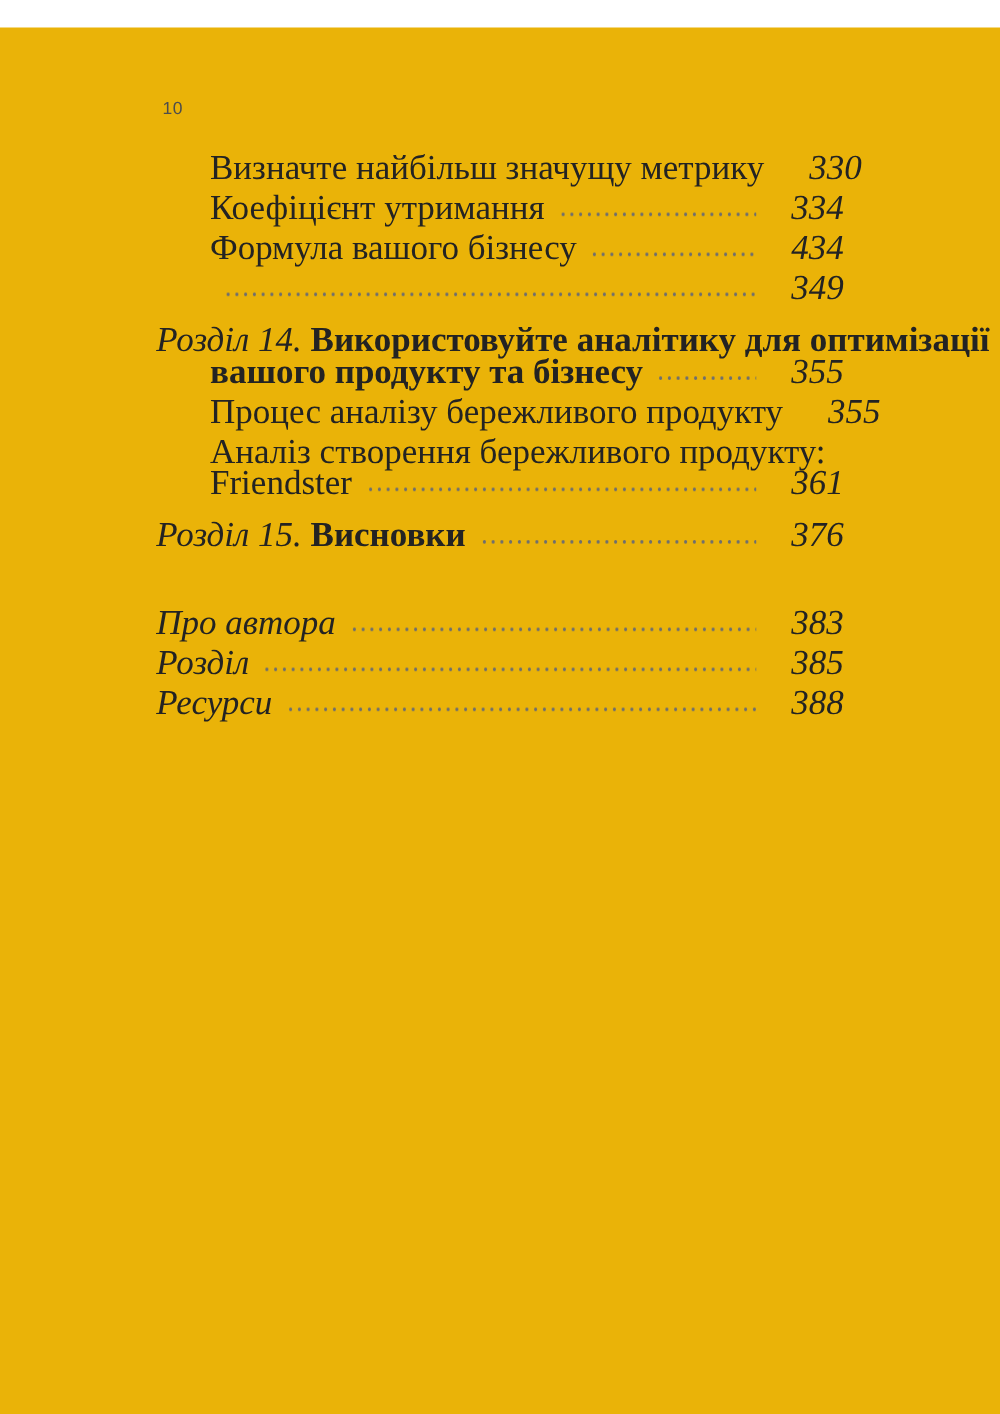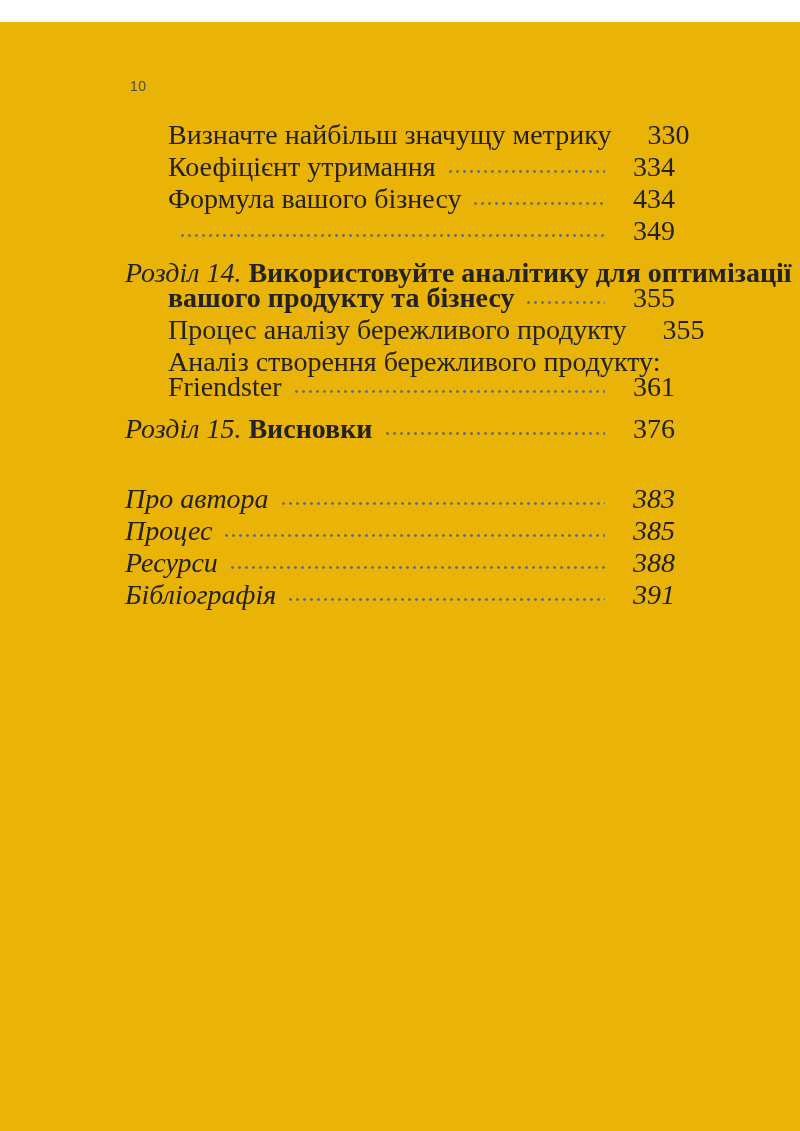--- a/index.html
+++ b/index.html
@@ -63,20 +63,21 @@
     background-image: radial-gradient(circle, #6e6e6e 1.1px, rgba(0,0,0,0) 1.6px);
     background-size: 7px 3px;
     background-position: 0 50%;
     background-repeat: repeat-x;
   }
   .pagenum {
     flex: 0 0 auto;
     width: 64px;
     text-align: right;
     white-space: nowrap;
+    font-style: italic;
   }
 </style>
 </head>
 <body>
 
 <div class="page">
   <div class="folio">10</div>
   <div class="toc" id="toc">
       <div class="entry sub">
         <div class="line">
@@ -141,33 +142,26 @@
       </div>
       <div class="entry back">
         <div class="line">
           <span class="text"><span class="italic">Про автора</span></span>
           <span class="leader"></span>
           <span class="pagenum">383</span>
         </div>
       </div>
       <div class="entry back">
         <div class="line">
-          <span class="text"><span class="italic">Процес</span></span>
+          <span class="text"><span class="italic">Розділ</span></span>
           <span class="leader"></span>
           <span class="pagenum">385</span>
         </div>
       </div>
       <div class="entry back">
         <div class="line">
           <span class="text"><span class="italic">Ресурси</span></span>
           <span class="leader"></span>
           <span class="pagenum">388</span>
         </div>
       </div>
-      <div class="entry back">
-        <div class="line">
-          <span class="text"><span class="italic">Бібліографія</span></span>
-          <span class="leader"></span>
-          <span class="pagenum">391</span>
-        </div>
-      </div>
     </div>
 </div>
 
 </body></html>

